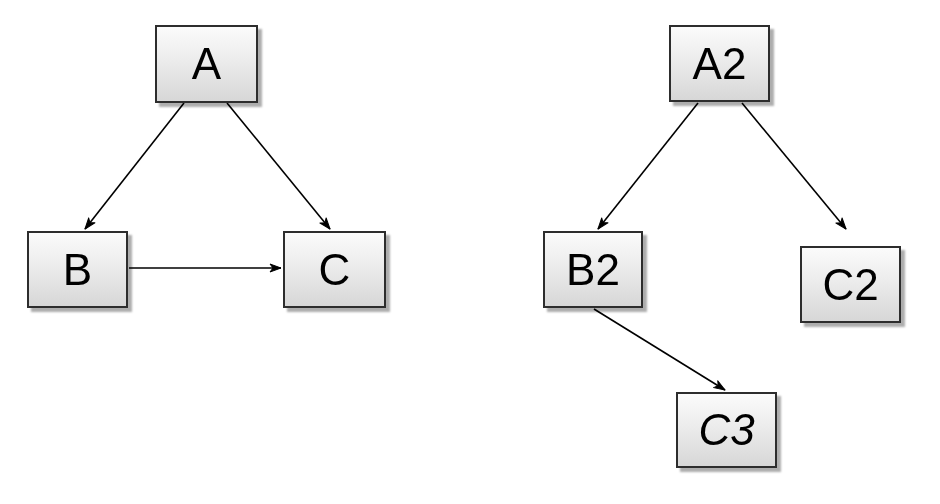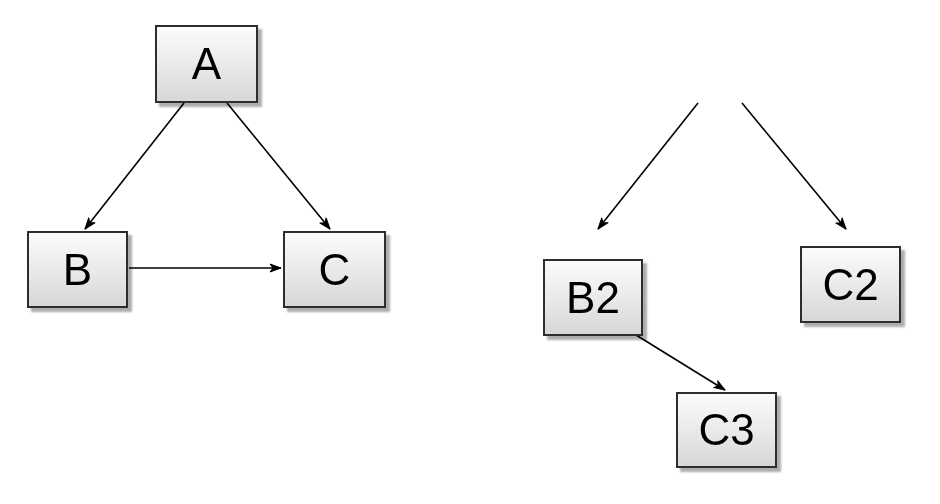--- a/index.html
+++ b/index.html
@@ -66,23 +66,26 @@
   <div class="node" style="left:155px; top:25px;  width:103px; height:78px;">
     <span class="node-label">A</span>
   </div>
   <div class="node" style="left:27px;  top:231px; width:101px; height:77px;">
     <span class="node-label">B</span>
   </div>
   <div class="node" style="left:283px; top:231px; width:103px; height:77px;">
     <span class="node-label">C</span>
   </div>
 
-  <div class="node" style="left:543px; top:231px; width:100px; height:77px;margin-top:28px;">
+  <div class="node" style="left:669px; top:25px;  width:101px; height:77px;">
+    <span class="node-label">A2</span>
+  </div>
+  <div class="node" style="left:543px; top:231px; width:100px; height:77px;">
     <span class="node-label">B2</span>
   </div>
   <div class="node" style="left:800px; top:246px; width:101px; height:77px;">
     <span class="node-label">C2</span>
   </div>
-  <div class="node" style="left:676px; top:392px; width:101px; height:76px;">
+  <div class="node" style="left:676px; top:392px; width:101px; height:76px;font-style:italic;">
     <span class="node-label">C3</span>
   </div>
 
 </div>
 
 </body></html>

